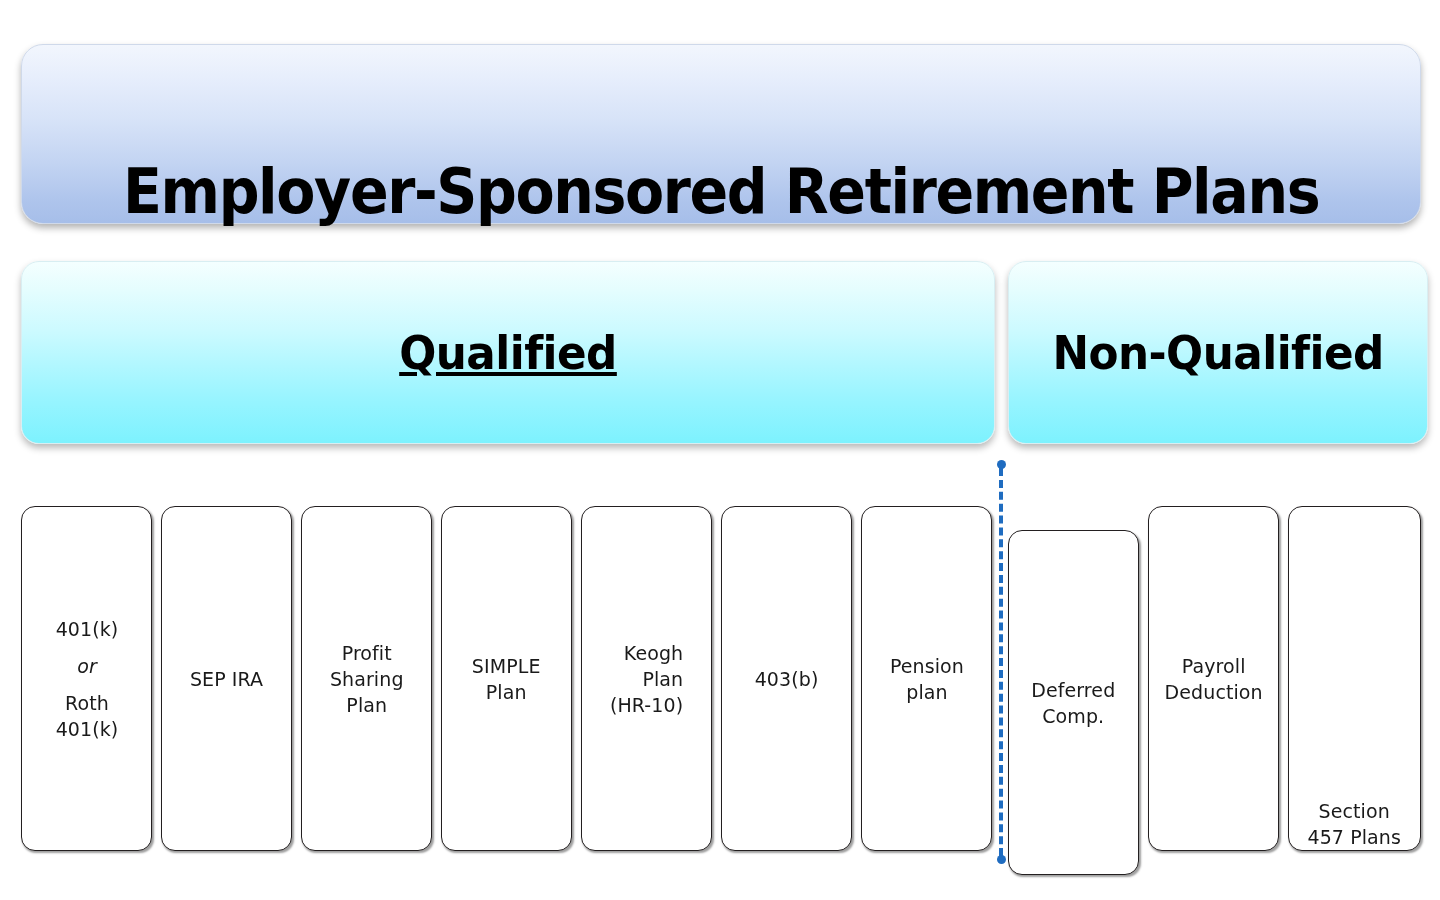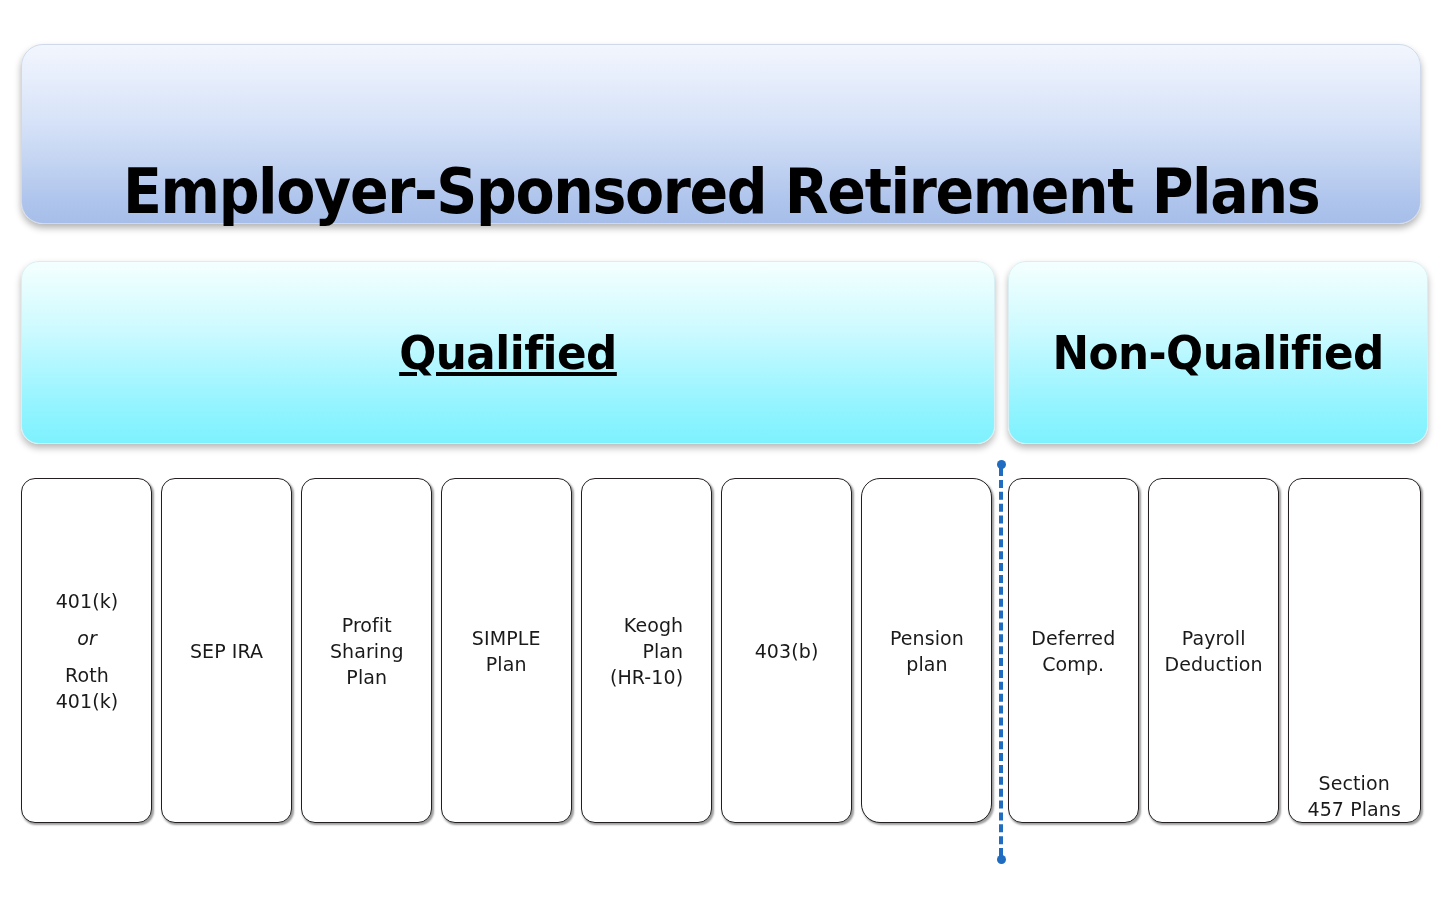--- a/index.html
+++ b/index.html
@@ -78,21 +78,21 @@
     color: #000000;
     transform: scaleX(0.93);
     white-space: nowrap;
     line-height: 1;
   }
 
   
   #plan-row {
     position: absolute;
     left: 0;
-    top: 478px;
+    top: 506px;
     width: 1216px;
     height: 345px;
   }
   .plan-box {
     position: absolute;
     top: 0;
     height: 345px;
     box-sizing: border-box;
     border-radius: 14px;
     background: #ffffff;
@@ -193,27 +193,27 @@
         <div>Keogh</div>
         <div>Plan</div>
         <div>(HR-10)</div>
       </div>
     </div>
     <div class="plan-box" style="left: 721px; width: 131px;">
       <div class="plan-text">
         <div>403(b)</div>
       </div>
     </div>
-    <div class="plan-box" style="left: 861px; width: 131px; border-radius: 19px;">
+    <div class="plan-box" style="left: 861px; width: 131px;">
       <div class="plan-text">
         <div>Pension</div>
         <div>plan</div>
       </div>
     </div>
-    <div class="plan-box" style="left: 1008px; width: 131px;">
+    <div class="plan-box" style="left: 1008px; width: 131px; margin-top: 24px;">
       <div class="plan-text">
         <div>Deferred</div>
         <div>Comp.</div>
       </div>
     </div>
     <div class="plan-box" style="left: 1148px; width: 131px;">
       <div class="plan-text">
         <div>Payroll</div>
         <div>Deduction</div>
       </div>

